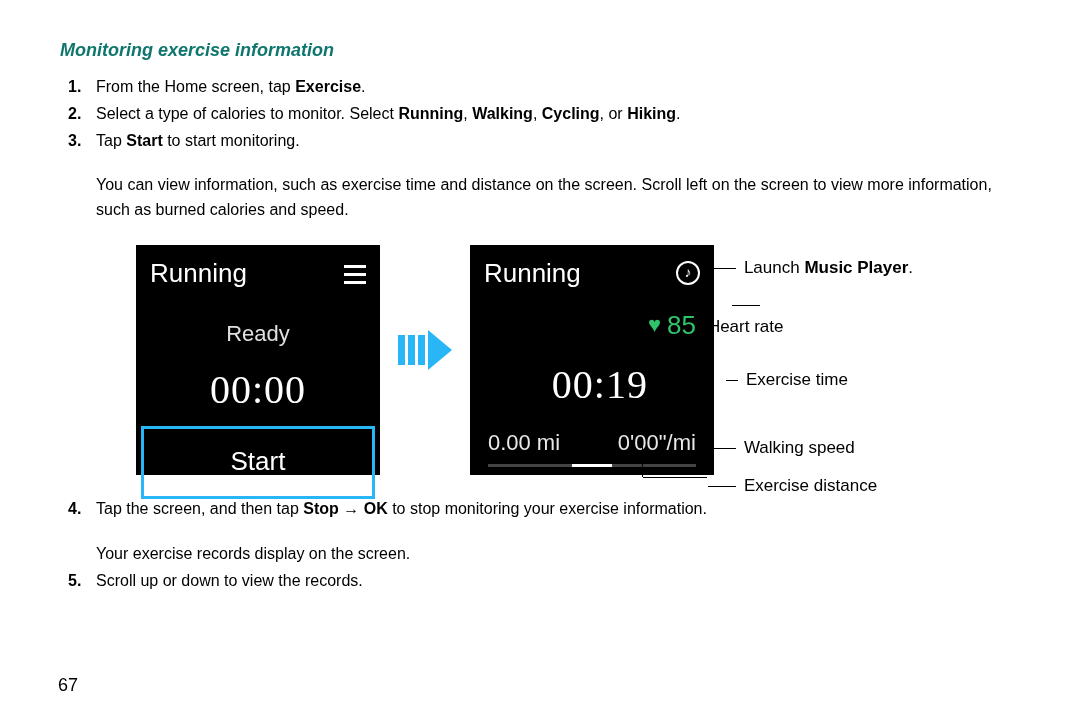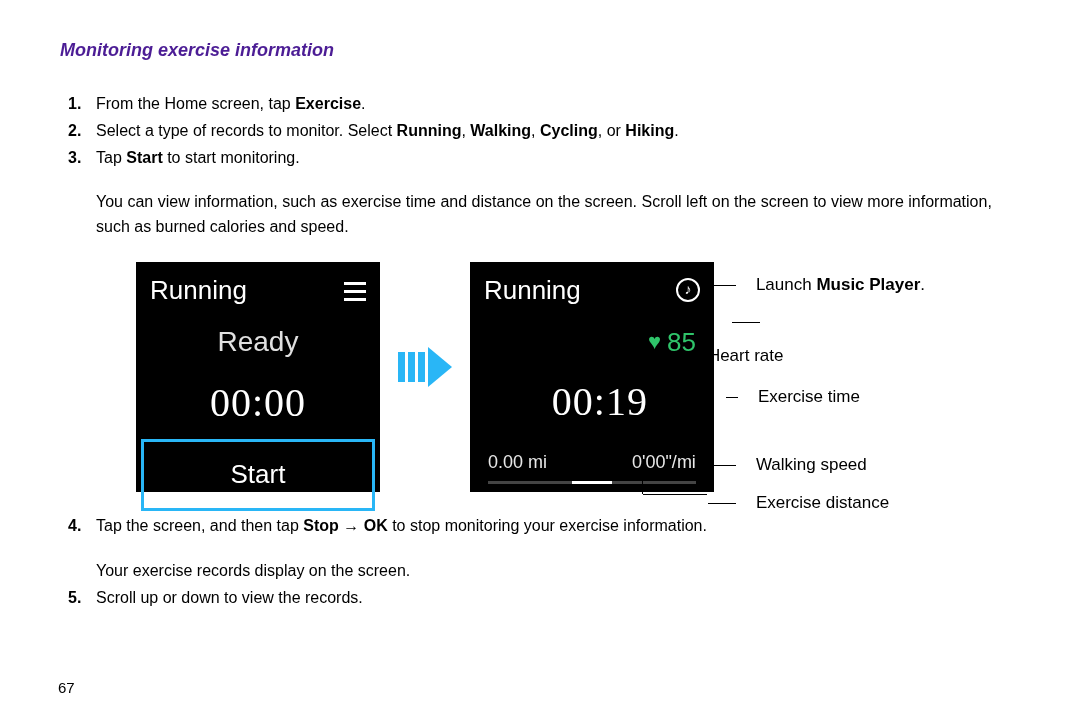--- a/index.html
+++ b/index.html
@@ -6,25 +6,25 @@
   body {
     width: 1080px;
     height: 720px;
     background: #fff;
     font-family: Arial, Helvetica, sans-serif;
     padding: 40px 60px 20px 60px;
     position: relative;
     color: #000;
   }
   .section-title {
-    color: #4c1d95;
+    color: #0f766e;
     font-style: italic;
     font-weight: bold;
     font-size: 18px;
-    margin-bottom: 31px;
+    margin-bottom: 14px;
   }
   ol.steps {
     list-style: none;
     counter-reset: step;
     padding-left: 36px;
     font-size: 16px;
     line-height: 1.55;
   }
   ol.steps > li {
     counter-increment: step;
@@ -80,23 +80,23 @@
   }
   .watch-mid {
     flex: 1;
     display: flex;
     flex-direction: column;
     align-items: center;
     justify-content: flex-start;
     padding-top: 4px;
   }
   .ready-label {
-    font-size: 28px;
+    font-size: 22px;
     color: #e0e0e0;
-    margin-top: 2px;
+    margin-top: 16px;
   }
   .big-time {
     font-size: 40px;
     letter-spacing: 1px;
     margin-top: 8px;
     font-family: Liberation Serif, serif;
   }
   
   .start-btn-wrap {
     padding: 5px;
@@ -131,21 +131,21 @@
     margin-top: 4px;
   }
   .heart-icon {
     color: #2fc46a;
     font-size: 22px;
   }
   .bottom-row {
     display: flex;
     justify-content: space-between;
     padding: 0 18px 4px 18px;
-    font-size: 18px;
+    font-size: 22px;
     color: #e8e8e8;
   }
   .progress-bar {
     height: 3px;
     display: flex;
     margin: 0 18px 8px 18px;
   }
   .progress-bar .segL { flex:1; background:#444; }
   .progress-bar .segC { width:40px; background:#fff; }
   .progress-bar .segR { flex:1; background:#444; }
@@ -182,21 +182,21 @@
     position: relative;
     font-size: 17px;
     color: #000;
     width: 300px;
     padding-top: 2px;
   }
   .annot {
     position: absolute;
     display: flex;
     align-items: center;
-    gap: 20px;
+    gap: 8px;
   }
   .lead {
     border-top: 1.5px solid #000;
     height: 0;
   }
   .annot.music { top: 10px; left: -28px; }
   .annot.music .lead { width: 32px; }
   .annot.hr { top: 60px; left: -24px; flex-direction: column; }
   .annot.hr .lead { width: 28px; }
   .annot.time { top: 122px; left: -6px; }
@@ -218,35 +218,35 @@
     position:absolute;
     top:34px; left:0;
     width:64px;
     border-top:1.5px solid #000;
   }
 
   .page-num {
     position: absolute;
     bottom: 24px;
     left: 58px;
-    font-size: 15px;
+    font-size: 18px;
     color: #000;
   }
 </style>
 </head>
 <body>
 
 <div class="section-title">Monitoring exercise information</div>
 
 <ol class="steps">
   <li>
     <span>From the Home screen, tap </span><span class="bold">Exercise</span><span>.</span>
   </li>
   <li>
-    <span>Select a type of records to monitor. Select </span><span class="bold">Running</span><span>, </span><span class="bold">Walking</span><span>, </span><span class="bold">Cycling</span><span>, or </span><span class="bold">Hiking</span><span>.</span>
+    <span>Select a type of calories to monitor. Select </span><span class="bold">Running</span><span>, </span><span class="bold">Walking</span><span>, </span><span class="bold">Cycling</span><span>, or </span><span class="bold">Hiking</span><span>.</span>
   </li>
   <li>
     <span>Tap </span><span class="bold">Start</span><span> to start monitoring.</span>
     <div class="step-sub">You can view information, such as exercise time and distance on the screen. Scroll left on the screen to view more information, such as burned calories and speed.</div>
 
     <div class="screens-row">
 
       <div class="watch">
         <div class="watch-header">
           <span>Running</span>

